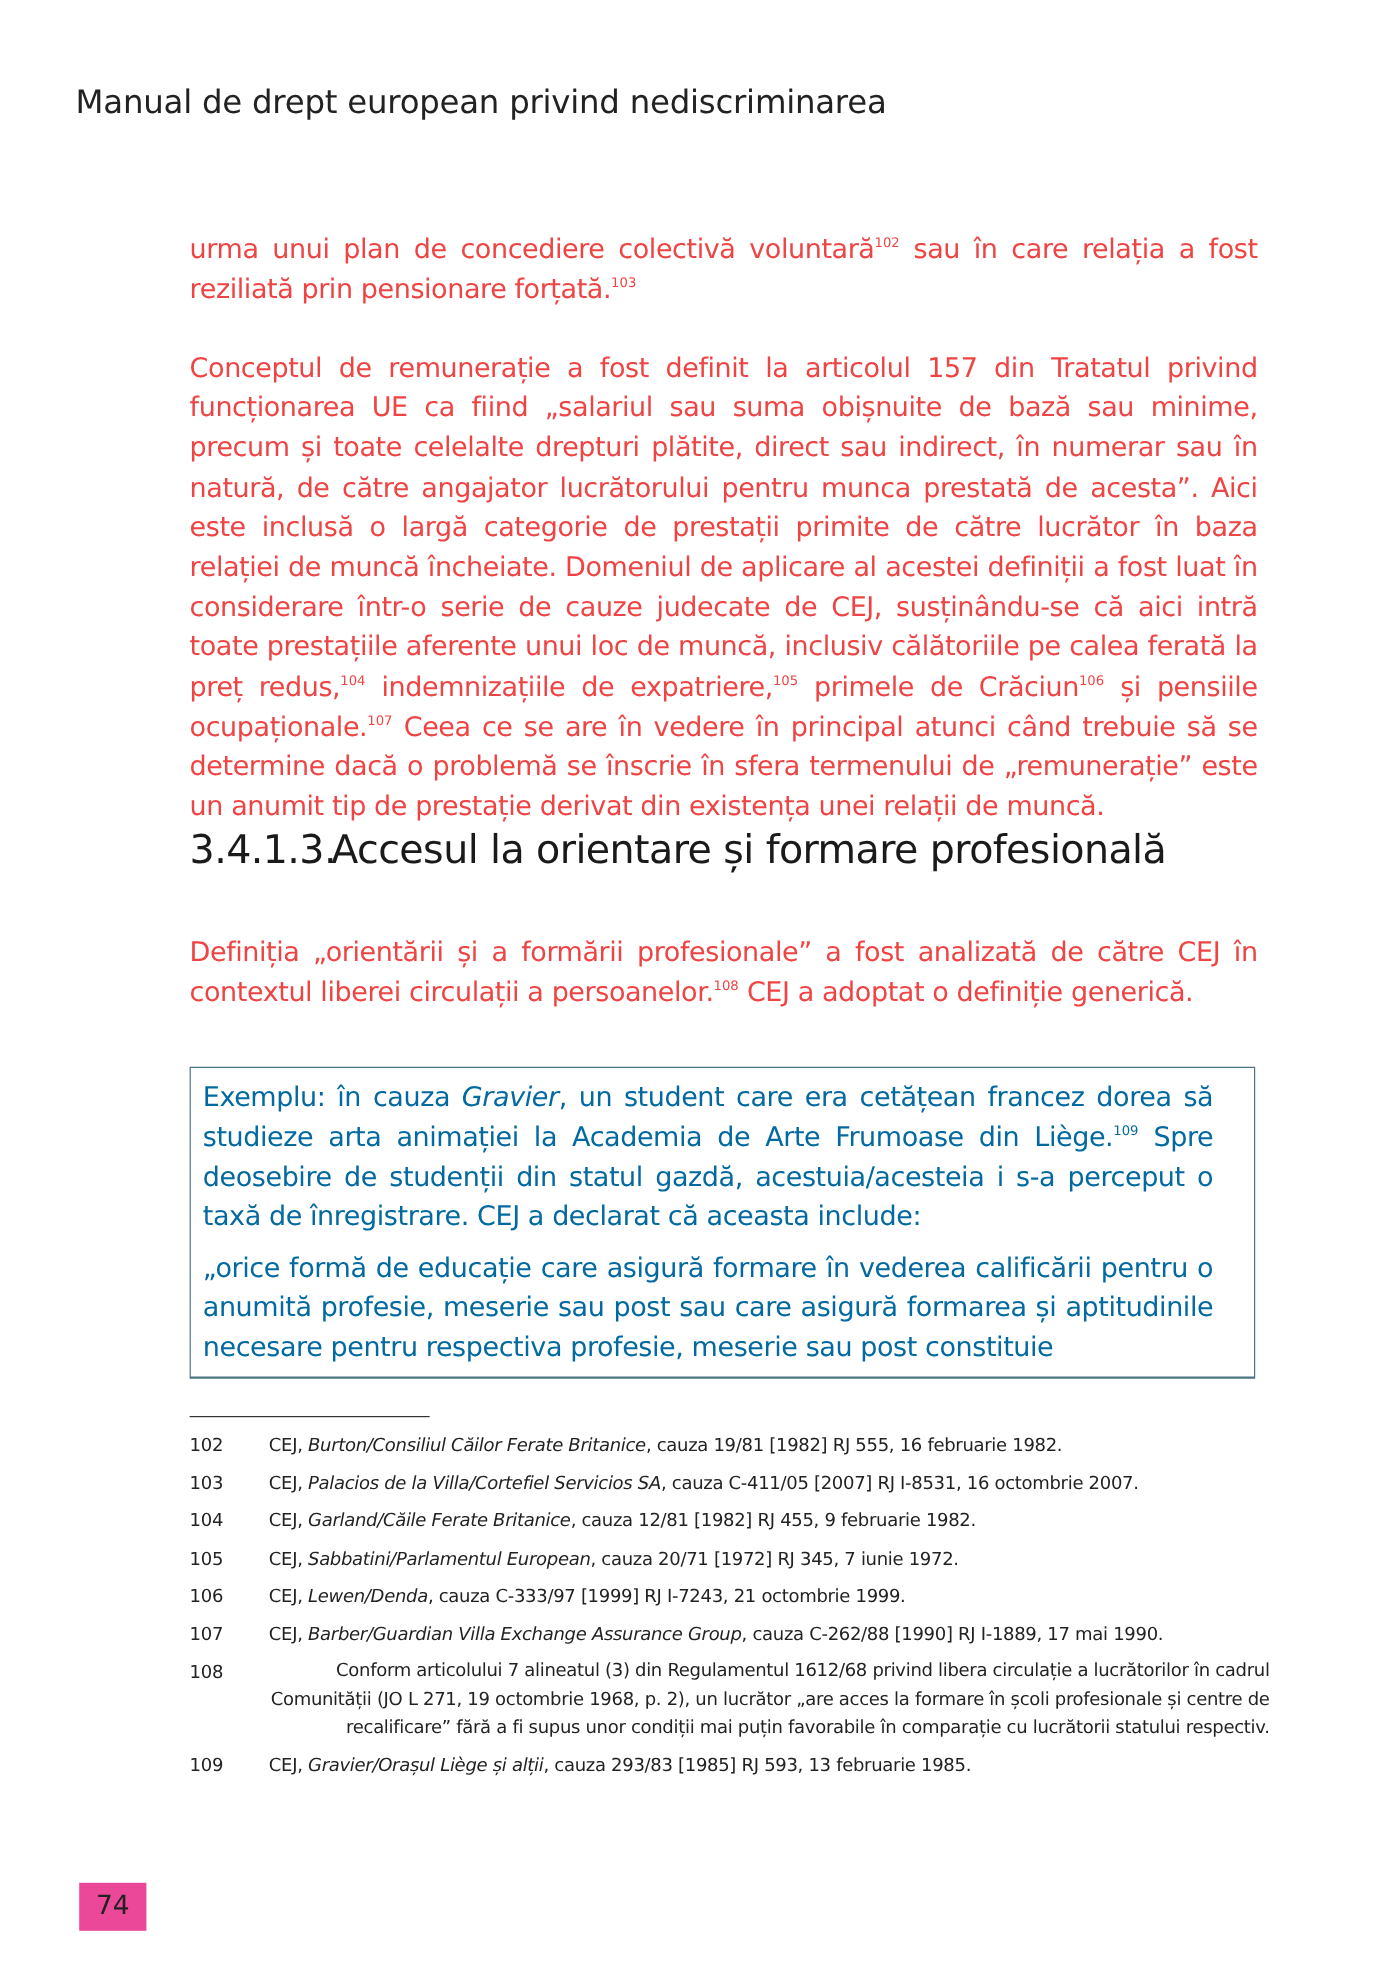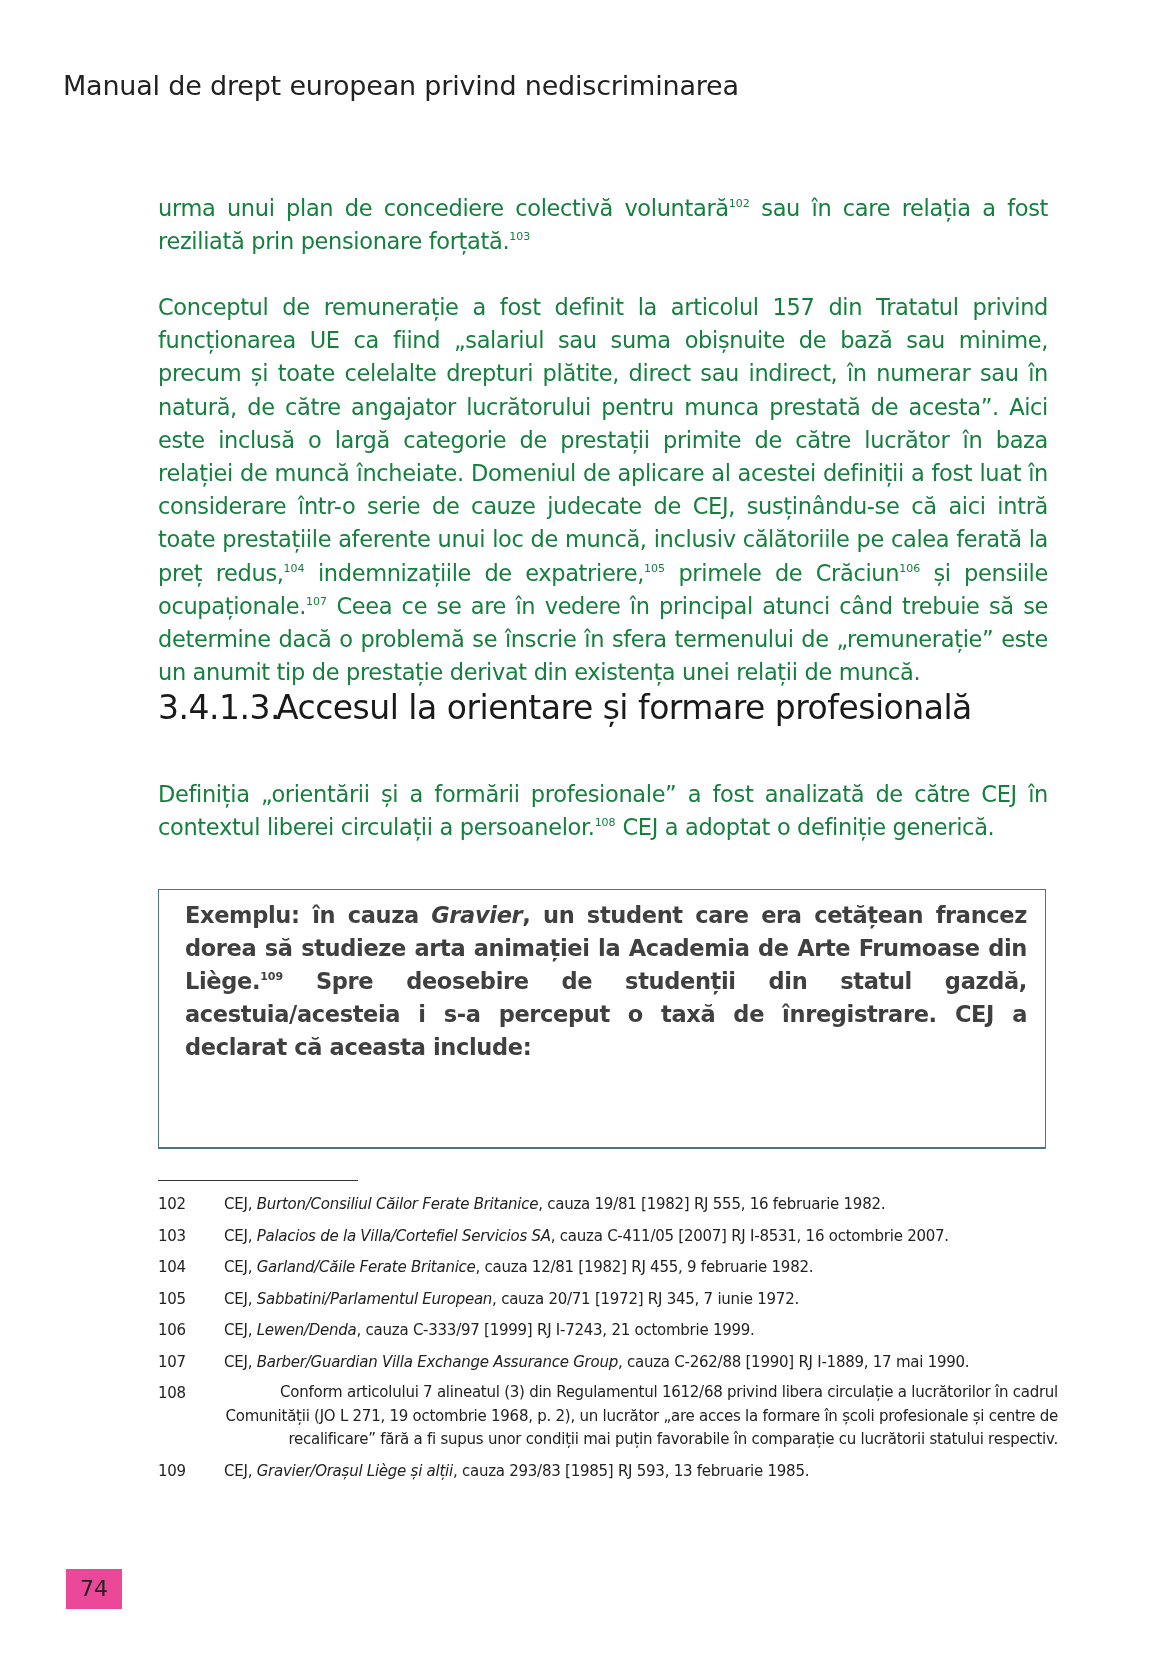--- a/index.html
+++ b/index.html
@@ -6,42 +6,42 @@
   body {
     width: 1166px; height: 1654px; position: relative; overflow: hidden;
     font-family: "DejaVu Sans", sans-serif; color: #1f1f1f;
   }
   .running-head {
     position: absolute; left: 63px; top: 70px;
     font-size: 27px; letter-spacing: -0.2px; color: #222;
   }
   .body-text {
     position: absolute; left: 158px; width: 890px;
-    font-size: 22.5px; line-height: 33.2px; color: #15803d;
+    font-size: 22.5px; line-height: 33.2px; color: #ef4444;
     letter-spacing: -0.35px;
   }
   .body-text p { margin: 0; text-align: justify; }
   sup.fn { font-size: 11px; vertical-align: 9px; line-height: 0; letter-spacing: 0; }
   .p1 { top: 192px; }
   .p2 { top: 291px; }
   .heading {
     position: absolute; left: 158px; top: 688px;
     font-size: 33px; color: #1a1a1a; letter-spacing: -0.5px;
     white-space: nowrap;
   }
   .heading .num { display: inline-block; width: 118px; }
   .p3 { top: 778px; }
   .example-box {
     position: absolute; left: 158px; top: 889px; width: 888px; height: 260px;
     border: 1.5px solid #4b7583; border-bottom-width: 2px; box-sizing: border-box;
     overflow: hidden;
   }
   .example-box .inner {
-    position: absolute; left: 26px; top: 9px; width: 842px;
-    font-size: 22.5px; line-height: 33px; color: #404040; letter-spacing: -0.35px; font-weight: bold;
+    position: absolute; left: 10px; top: 9px; width: 842px;
+    font-size: 22.5px; line-height: 33px; color: #0369a1; letter-spacing: -0.35px;
   }
   .example-box p { margin: 0; text-align: justify; }
   .example-box p.quote { margin-top: 10px; }
   .footnote-rule {
     position: absolute; left: 158px; top: 1180px; width: 200px; height: 0;
     border-top: 1.2px solid #333;
   }
   .footnotes {
     position: absolute; left: 158px; top: 1192px; width: 900px;
     font-size: 15px; line-height: 24px; color: #222; letter-spacing: -0.25px;
@@ -72,20 +72,21 @@
   <span class="num">3.4.1.3.</span><span>Accesul la orientare și formare profesională</span>
 </div>
 
 <div class="body-text p3">
   <p><span>Definiția „orientării și a formării profesionale” a fost analizată de către CEJ în contextul liberei circulații a persoanelor.</span><sup class="fn">108</sup><span> CEJ a adoptat o definiție generică.</span></p>
 </div>
 
 <div class="example-box">
   <div class="inner">
     <p><span>Exemplu: în cauza </span><i>Gravier</i><span>, un student care era cetățean francez dorea să studieze arta animației la Academia de Arte Frumoase din Liège.</span><sup class="fn">109</sup><span> Spre deosebire de studenții din statul gazdă, acestuia/acesteia i s-a perceput o taxă de înregistrare. CEJ a declarat că aceasta include:</span></p>
+    <p class="quote">„orice formă de educație care asigură formare în vederea calificării pentru o anumită profesie, meserie sau post sau care asigură formarea și aptitudinile necesare pentru respectiva profesie, meserie sau post constituie</p>
   </div>
 </div>
 
 <div class="footnote-rule"></div>
 
 <div class="footnotes">
   <div class="fn-row">
     <span class="fn-num">102</span>
     <span class="fn-text"><span>CEJ, </span><i>Burton/Consiliul Căilor Ferate Britanice</i><span>, cauza 19/81 [1982] RJ 555, 16 februarie 1982.</span></span>
   </div>

